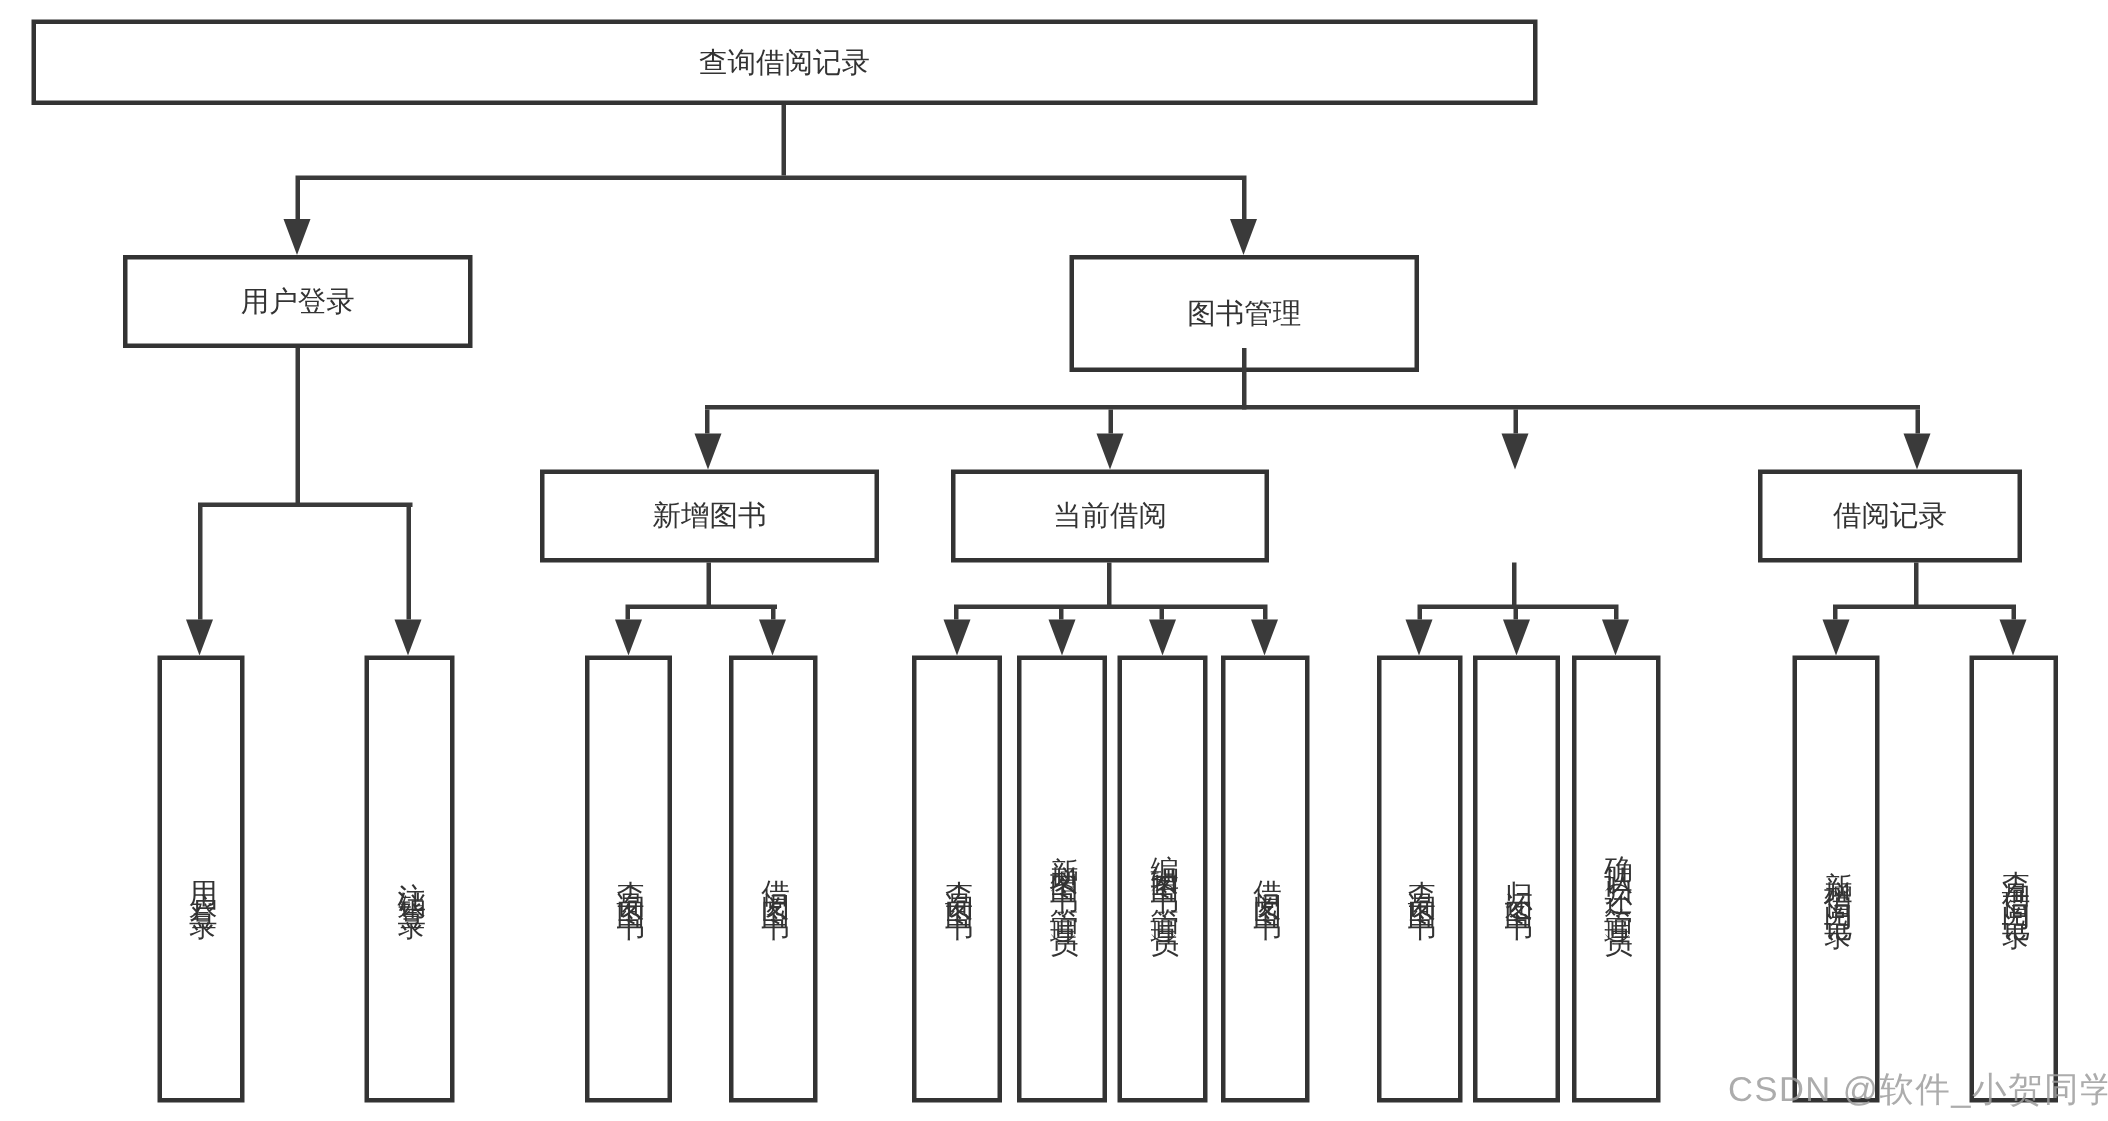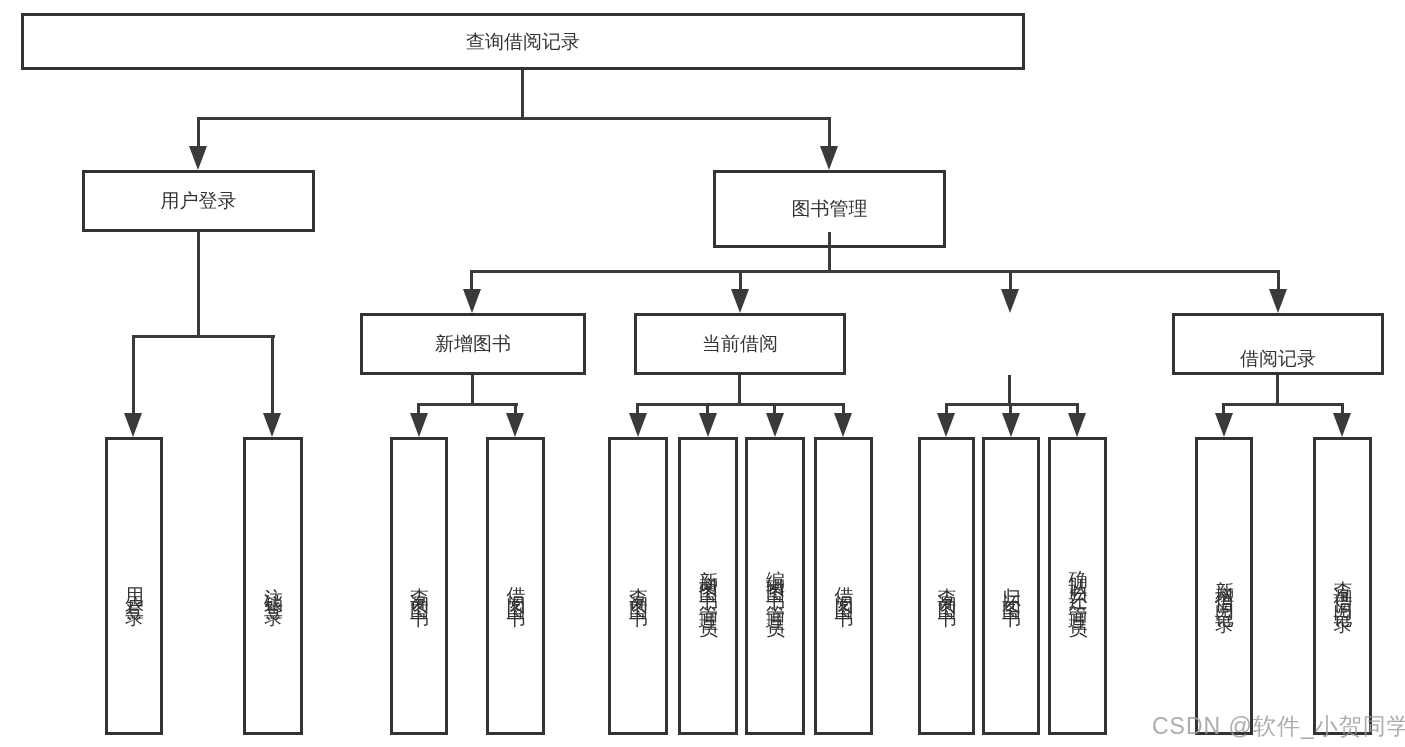--- a/index.html
+++ b/index.html
@@ -87,21 +87,21 @@
   <div class="arrow" style="left:1001px;top:289px;"></div>
   <div class="vline" style="left:1277px;top:273px;height:16px;"></div>
   <div class="arrow" style="left:1269px;top:289px;"></div>
 
   <div class="box" style="left:360px;top:313px;width:226px;height:62px;">
     <span>新增图书</span>
   </div>
   <div class="box" style="left:634px;top:313px;width:212px;height:62px;">
     <span>当前借阅</span>
   </div>
-  <div class="box" style="left:1172px;top:313px;width:212px;height:62px;align-items:flex-end;">
+  <div class="box" style="left:1172px;top:313px;width:176px;height:62px;">
     <span>借阅记录</span>
   </div>
 
   <div class="vline" style="left:471px;top:375px;height:31px;"></div>
   <div class="hline" style="left:417px;top:403px;width:101px;"></div>
   <div class="vline" style="left:417px;top:406px;height:7px;"></div>
   <div class="arrow" style="left:410px;top:413px;"></div>
   <div class="vline" style="left:514px;top:406px;height:7px;"></div>
   <div class="arrow" style="left:506px;top:413px;"></div>
 

